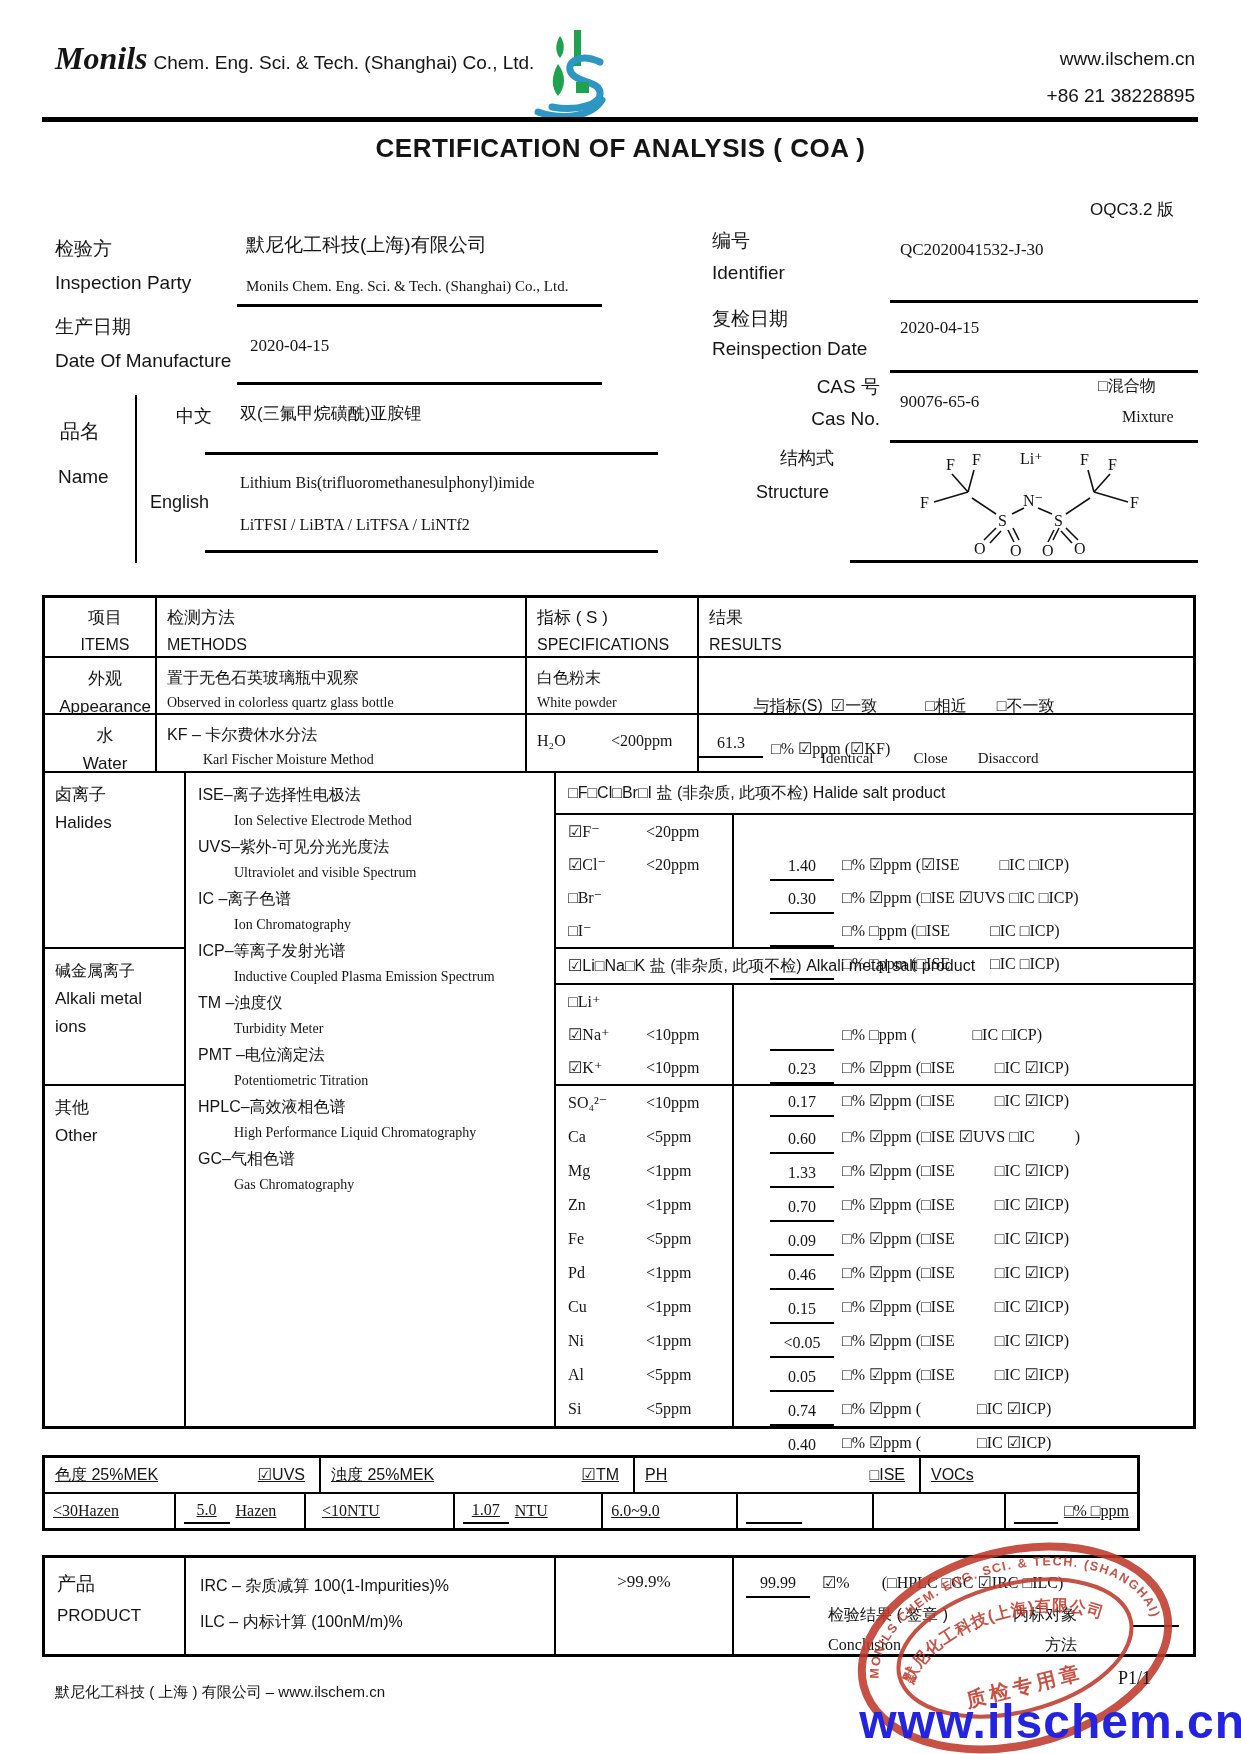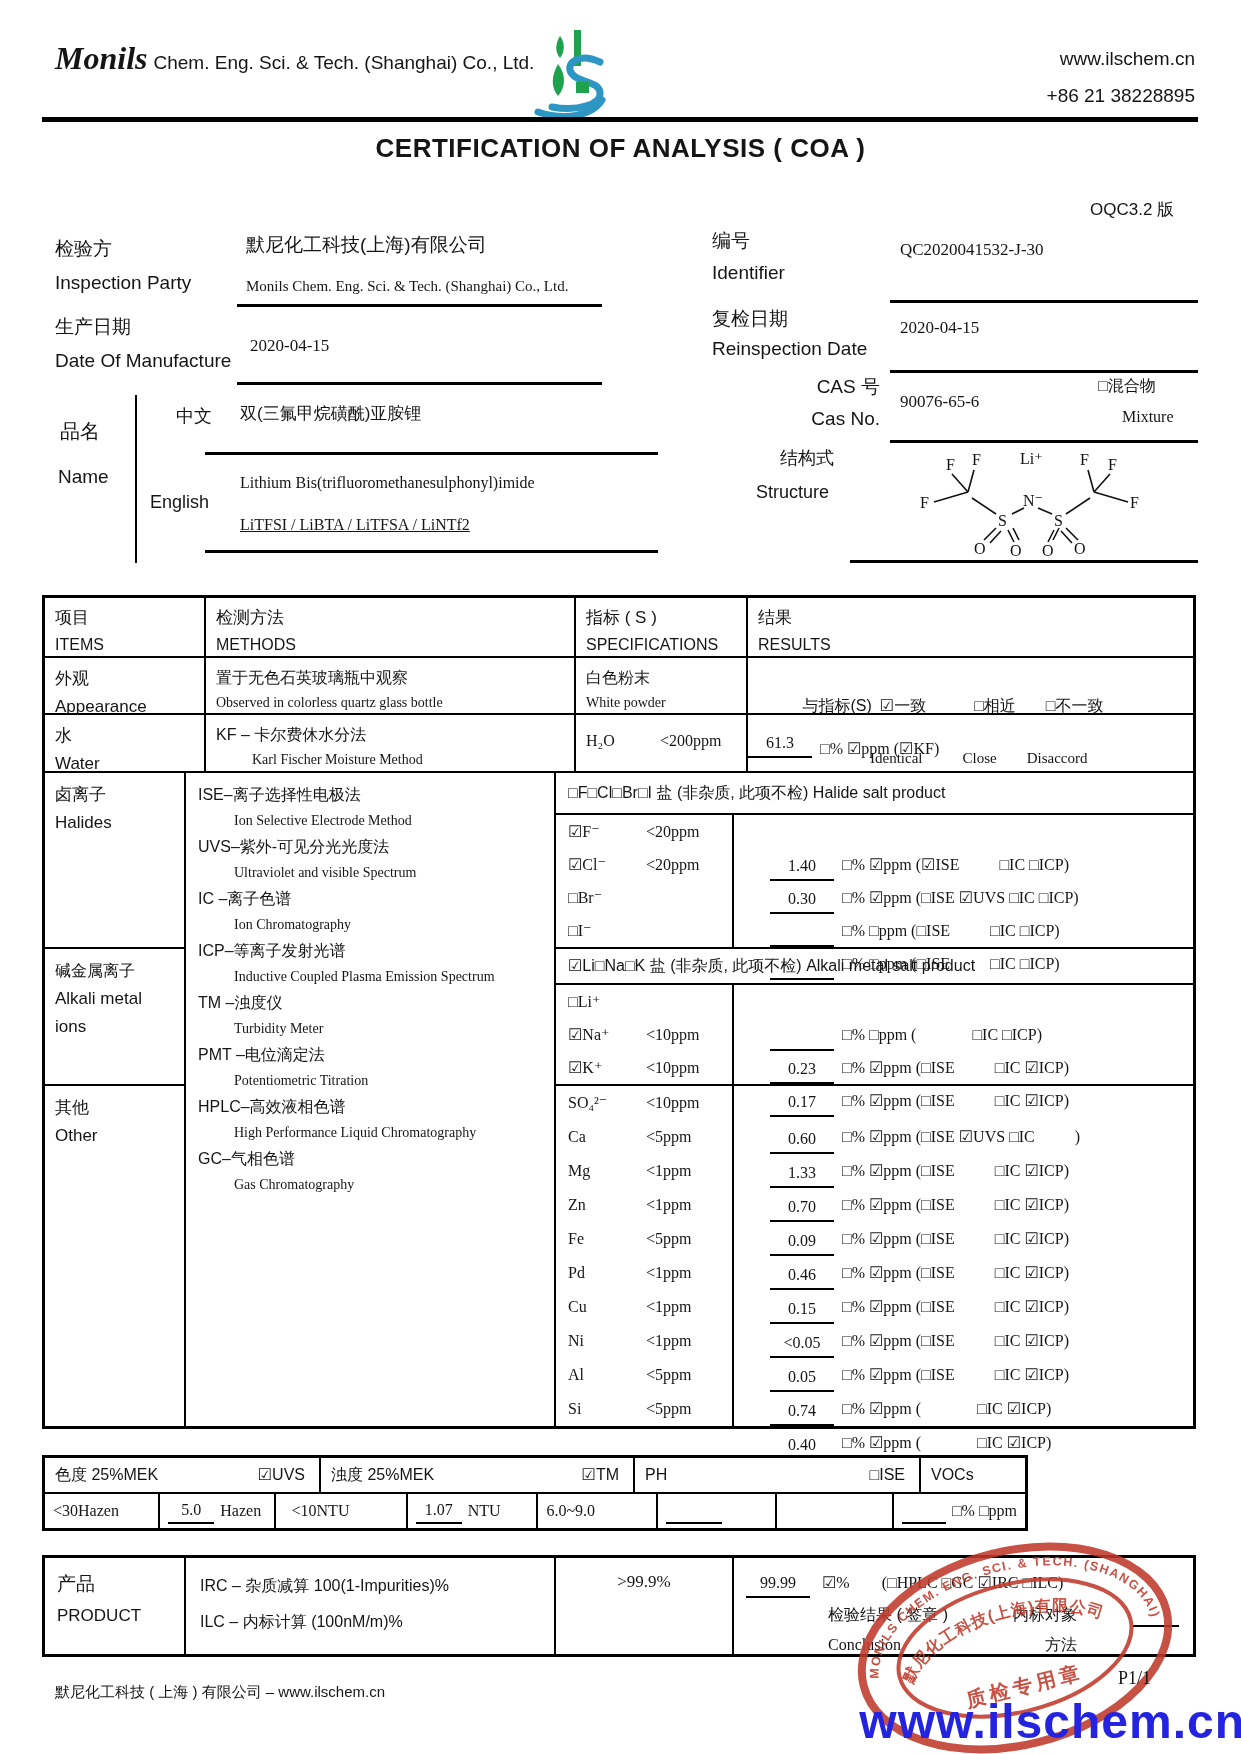--- a/index.html
+++ b/index.html
@@ -20,21 +20,21 @@
   
   .lab-cn{font-size:19px;}
   .lab-en{font-size:19px;}
   .val-cn{font-size:19px;}
   .val-en{font-size:15px;}
   
   .mtable{position:absolute;left:42px;top:595px;width:1154px;border:3px solid #000;box-sizing:border-box;background:#fff;}
   .mrow{display:flex;box-sizing:border-box;border-bottom:2px solid #000;}
   .cell{box-sizing:border-box;border-right:2px solid #000;padding:7px 0 0 10px;}
   .cell.last{border-right:none;}
-  .w1{width:161px;} .w2{width:370px;} .w3{width:172px;} .w4{flex:1;}
+  .w1{width:112px;text-align:center;} .w2{width:370px;} .w3{width:172px;} .w4{flex:1;}
   .hd .cn{font-size:17px;line-height:26px;}
   .hd .en{font-size:16px;line-height:27px;}
   .stacklab .cn{font-size:17px;line-height:28px;}
   .stacklab .en{font-size:17px;line-height:28px;}
   .m-cn{font-size:16px;line-height:27px;}
   .m-en{font-size:14px;line-height:25px;padding-left:36px;font-family:"Liberation Serif","DejaVu Serif",serif;}
   .spec-cn{font-size:16px;line-height:26px;}
   .spec-en{font-size:14px;line-height:24px;font-family:"Liberation Serif","DejaVu Serif",serif;}
   .appres1{font-size:16px;line-height:27px;white-space:pre;}
   .appres1 .gap1{display:inline-block;width:8px;}
@@ -59,21 +59,21 @@
   .ionrow .spec{width:178px;border-right:2px solid #000;box-sizing:border-box;padding-left:12px;
                 font-family:"Liberation Serif","DejaVu Serif",serif;font-size:16px;}
   .ionrow .spec .ion{display:inline-block;min-width:74px;}
   .ionrow .res{flex:1;padding-left:12px;font-family:"Liberation Serif","DejaVu Serif",serif;font-size:16px;white-space:pre;}
   .val{display:inline-block;min-width:64px;border-bottom:2px solid #000;text-align:center;height:26px;line-height:26px;
        vertical-align:bottom;margin-right:8px;font-family:"Liberation Serif","DejaVu Serif",serif;}
   .tail{white-space:pre;}
   .wspec{display:flex;align-items:center;font-family:"Liberation Serif","DejaVu Serif",serif;font-size:16px;padding:0;}
   .wspec .ion{display:inline-block;min-width:74px;}
   
-  .btable{position:absolute;left:42px;top:1455px;width:986px;border:3px solid #000;box-sizing:border-box;background:#fff;}
+  .btable{position:absolute;left:42px;top:1455px;width:1098px;border:3px solid #000;box-sizing:border-box;background:#fff;text-decoration:underline;}
   .brow{display:flex;box-sizing:border-box;}
   .brow.hd2{border-bottom:2px solid #000;}
   .bcell{box-sizing:border-box;border-right:2px solid #000;height:34px;line-height:32px;font-size:16px;
          display:flex;align-items:center;padding:0 10px;justify-content:space-between;}
   .bcell.lastb{border-right:none;}
   .bcell .chk{font-size:16px;padding-right:4px;}
   .dcell{box-sizing:border-box;border-right:2px solid #000;height:34px;line-height:32px;font-size:16px;
          font-family:"Liberation Serif","DejaVu Serif",serif;display:flex;align-items:center;padding:0 8px;white-space:pre;}
   .dcell.lastb{border-right:none;}
   .uval{display:inline-block;min-width:46px;border-bottom:2px solid #000;text-align:center;height:24px;line-height:24px;margin-right:6px;}
@@ -156,21 +156,21 @@
   <div class="uline" style="left:890px;top:440px;width:308px;"></div>
 
   <div class="abs" style="left:60px;top:418px;font-size:20px;">品名</div>
   <div class="abs" style="left:58px;top:466px;font-size:19px;">Name</div>
   <div class="vline" style="left:135px;top:395px;height:168px;"></div>
   <div class="abs" style="left:176px;top:404px;font-size:18px;">中文</div>
   <div class="abs" style="left:240px;top:402px;font-size:17px;">双(三氟甲烷磺酰)亚胺锂</div>
   <div class="uline" style="left:205px;top:452px;width:453px;"></div>
   <div class="abs" style="left:150px;top:492px;font-size:18px;">English</div>
   <div class="abs sf" style="left:240px;top:474px;font-size:16px;">Lithium Bis(trifluoromethanesulphonyl)imide</div>
-  <div class="abs sf" style="left:240px;top:516px;font-size:16px;text-decoration:underline;">LiTFSI / LiBTA / LiTFSA / LiNTf2</div>
+  <div class="abs sf" style="left:240px;top:516px;font-size:16px;">LiTFSI / LiBTA / LiTFSA / LiNTf2</div>
   <div class="uline" style="left:205px;top:550px;width:453px;"></div>
 
   <div class="abs" style="left:780px;top:446px;font-size:18px;">结构式</div>
   <div class="abs" style="left:756px;top:482px;font-size:18px;">Structure</div>
   <svg class="abs" style="left:872px;top:444px;" width="318" height="112" viewBox="0 0 318 112">
     <g stroke="#111" stroke-width="1.6">
       <line x1="96" y1="48" x2="80" y2="30"></line>
         <line x1="96" y1="48" x2="102" y2="26"></line>
         <line x1="96" y1="48" x2="62" y2="58"></line>
       <line x1="100" y1="54" x2="124" y2="70"></line>

